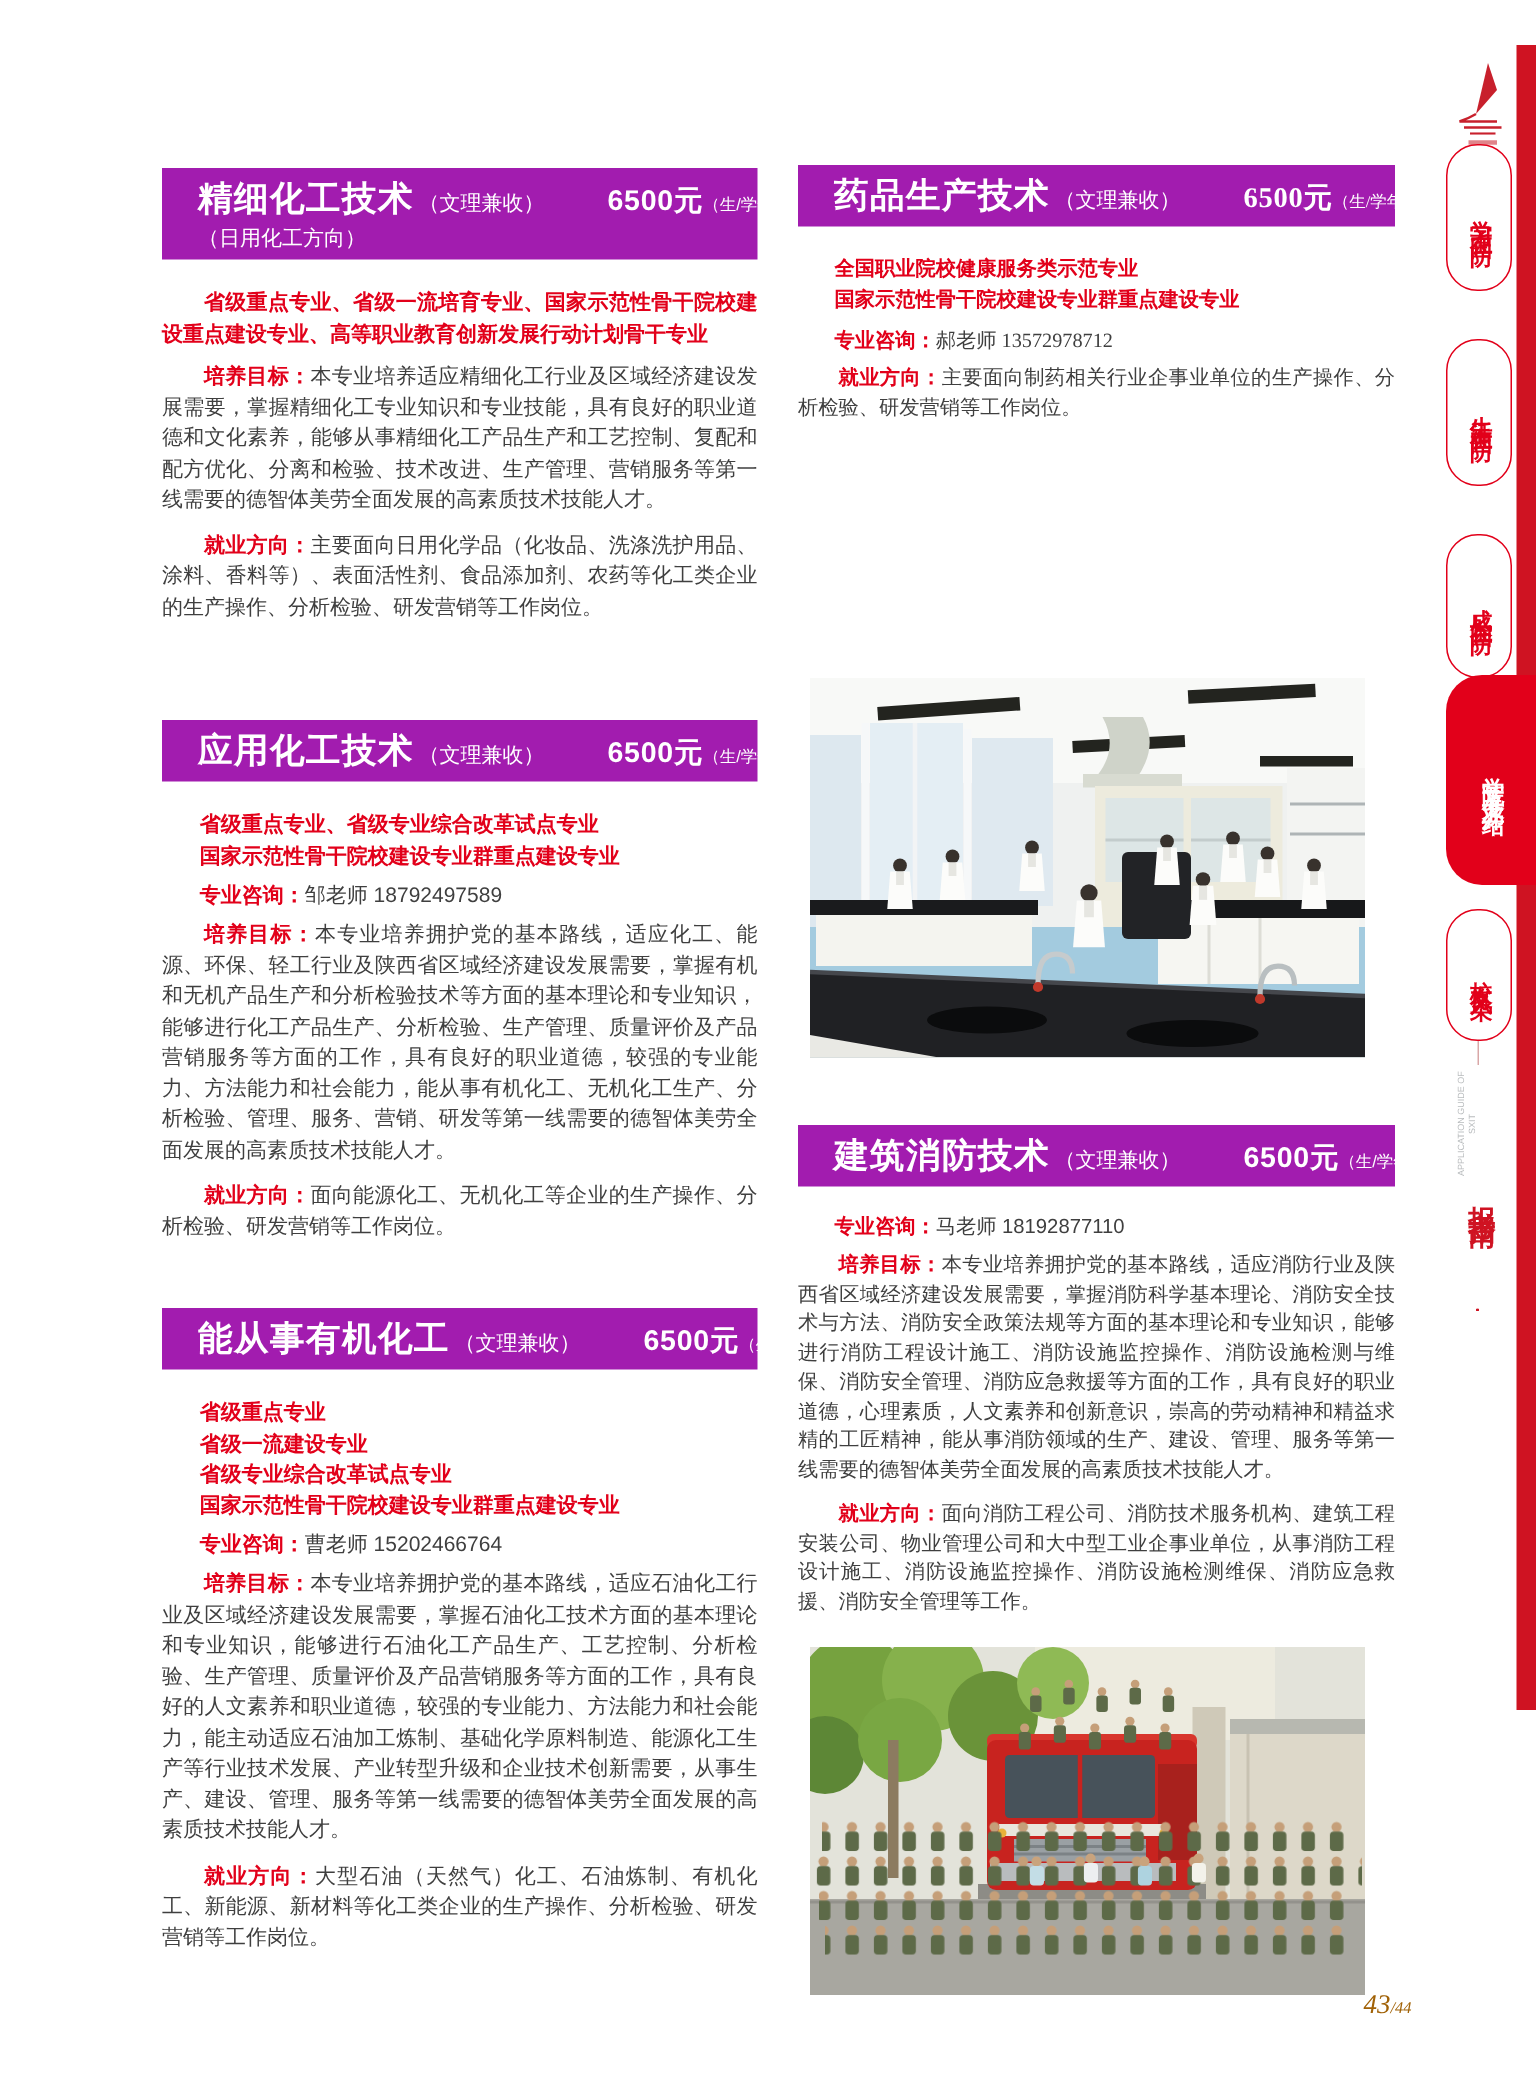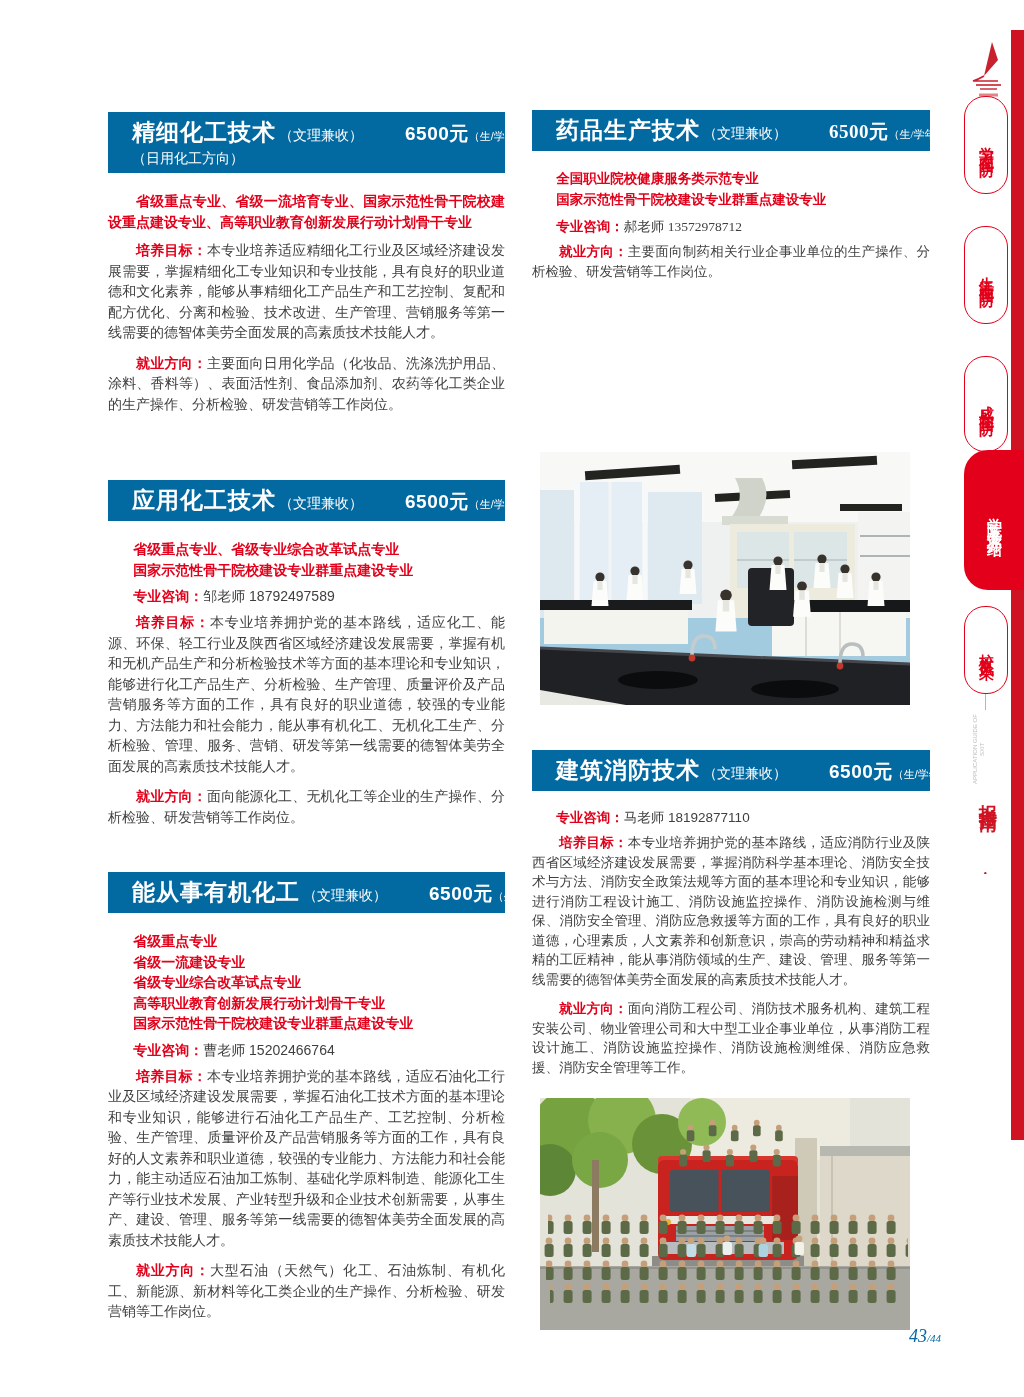--- a/index.html
+++ b/index.html
@@ -3,21 +3,21 @@
 <meta charset="utf-8">
 <style>
   html,body{margin:0;padding:0;background:#fff;}
   .page{position:relative;width:1024px;height:1397px;background:#fff;overflow:hidden;
         font-family:"Liberation Sans","DejaVu Sans",sans-serif;color:#3f3f3f;}
   
   .sec{position:absolute;}
   .sec.left{left:108px;width:397px;}
   .sec.right{left:532px;width:398px;}
   
-  .secbar{background:#0369a1;color:#fff;padding:5px 10px 5px 24px;}
+  .secbar{background:#a21caf;color:#fff;padding:5px 10px 5px 24px;}
   .bar-row{display:flex;align-items:baseline;}
   .sec-title{font-size:23px;font-weight:bold;letter-spacing:1px;white-space:nowrap;}
   .sec-adm{font-size:14px;margin-left:3px;white-space:nowrap;}
   .sec-price{margin-left:auto;font-size:11px;white-space:nowrap;}
   .sec-price b{font-size:19px;font-style:normal;letter-spacing:.5px;margin-left:42px;}
   .sec-price i{font-style:normal;}
   .sec-dir{font-size:14px;margin-top:2px;}
   
   .honors{color:#e2001a;font-weight:bold;font-size:14px;line-height:20.5px;margin:18px 0 8px 0;}
   .honors p{margin:0;text-indent:2em;text-align:justify;}
@@ -26,21 +26,21 @@
   .consult.mt{margin-top:18px;}
   .plabel{color:#e2001a;font-weight:bold;}
   .para{margin:0 0 10px 0;font-size:14px;line-height:20.5px;text-indent:2em;text-align:justify;color:#3f3f3f;}
   .sec.right .para{font-size:13.5px;line-height:19.5px;}
   .sec.right .honors,.sec.right .consult{font-size:13.5px;}
   
   .photo{position:absolute;left:540px;width:370px;overflow:hidden;}
   .photo svg{display:block;width:100%;height:100%;}
   
   .pagenum{position:absolute;left:880px;top:1326px;width:90px;text-align:center;
-           font-family:"Liberation Serif","DejaVu Serif",serif;font-style:italic;color:#0369a1;}
+           font-family:"Liberation Serif","DejaVu Serif",serif;font-style:italic;color:#a16207;}
   .pagenum .big{font-size:18px;}
   .pagenum .small{font-size:11px;}
   
   .rail{position:absolute;right:0;top:0;width:66px;height:1397px;}
   .rail-strip{position:absolute;right:0;top:30px;width:13px;height:1110px;background:#cf1322;}
   .rail-logo{position:absolute;left:10px;top:40px;width:40px;height:58px;}
   .rtab{position:absolute;left:6px;width:42px;border:1px solid #e2001a;border-radius:21px;
         background:#fff;color:#e2001a;display:flex;align-items:center;justify-content:center;
         writing-mode:vertical-rl;font-size:15px;font-weight:bold;letter-spacing:4px;}
   .rtab.active{left:6px;width:60px;background:#e2001a;color:#fff;border:none;
@@ -107,21 +107,20 @@
       <div class="bar-row">
         <span class="sec-title">能从事有机化工</span>
         <span class="sec-adm">（文理兼收）</span>
         <span class="sec-price"><b>6500元</b><i>（生/学年）</i></span>
       </div>
     </div>
     <div class="honors">
       <div class="honor-line">省级重点专业</div>
       <div class="honor-line">省级一流建设专业</div>
       <div class="honor-line">省级专业综合改革试点专业</div>
-      <div class="honor-line">高等职业教育创新发展行动计划骨干专业</div>
       <div class="honor-line">国家示范性骨干院校建设专业群重点建设专业</div>
     </div>
     <p class="consult">
       <span class="plabel">专业咨询：</span><span>曹老师 15202466764</span>
     </p>
     <p class="para">
       <span class="plabel">培养目标：</span><span>本专业培养拥护党的基本路线，适应石油化工行业及区域经济建设发展需要，掌握石油化工技术方面的基本理论和专业知识，能够进行石油化工产品生产、工艺控制、分析检验、生产管理、质量评价及产品营销服务等方面的工作，具有良好的人文素养和职业道德，较强的专业能力、方法能力和社会能力，能主动适应石油加工炼制、基础化学原料制造、能源化工生产等行业技术发展、产业转型升级和企业技术创新需要，从事生产、建设、管理、服务等第一线需要的德智体美劳全面发展的高素质技术技能人才。</span>
     </p>
     <p class="para">
       <span class="plabel">就业方向：</span><span>大型石油（天然气）化工、石油炼制、有机化工、新能源、新材料等化工类企业的生产操作、分析检验、研发营销等工作岗位。</span>

